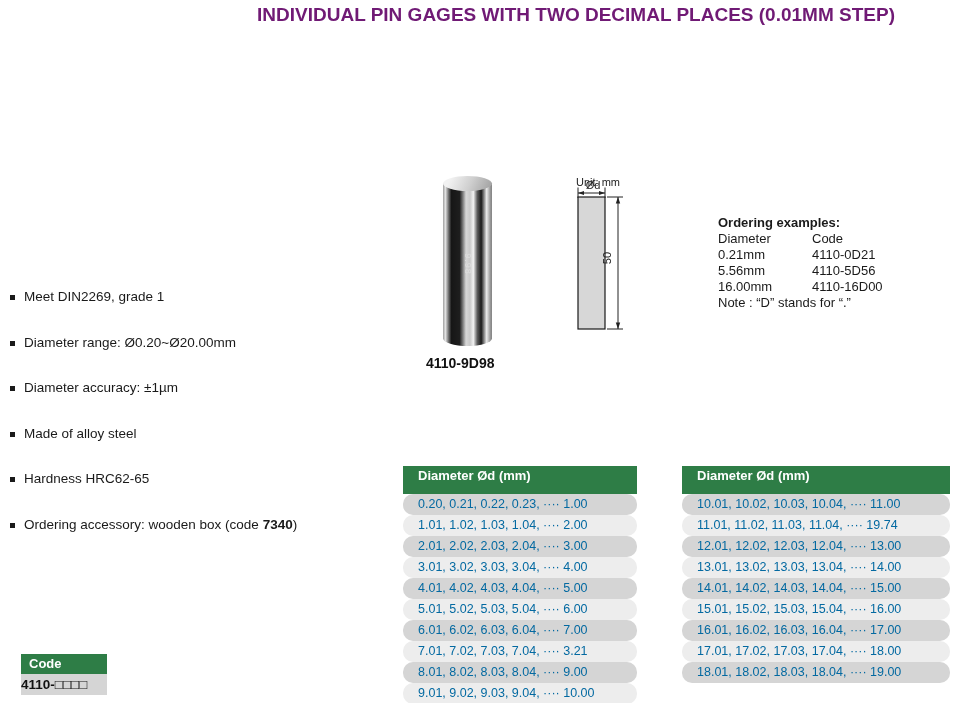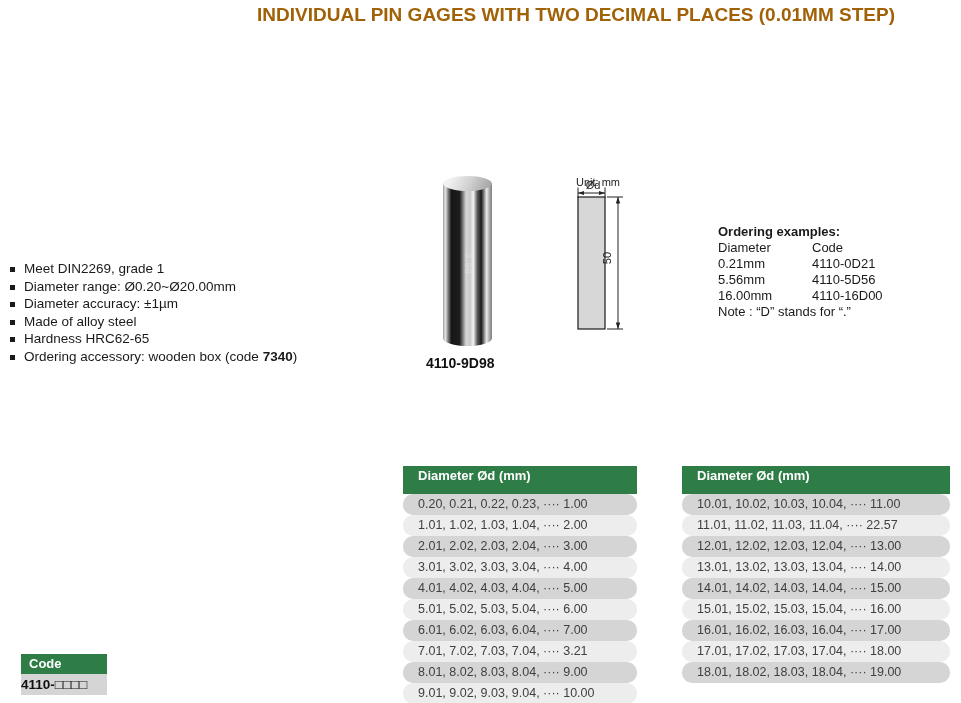--- a/index.html
+++ b/index.html
@@ -8,30 +8,30 @@
     width: 961px; height: 703px;
     position: relative;
     overflow: hidden;
     font-family: "Liberation Sans", "DejaVu Sans", sans-serif;
     color: #1a1a1a;
   }
   .page-title {
     position: absolute; left: 193px; top: 4px; width: 766px;
     text-align: center;
     font-size: 19px; font-weight: bold; letter-spacing: 0px;
-    color: #a16207;
+    color: #701a75;
     white-space: nowrap;
   }
   
   .features {
     position: absolute; left: 8px; top: 260px;
     list-style: none;
     font-size: 13.5px; line-height: 17.6px;
   }
-  .feature { display: flex; align-items: flex-start; }
+  .feature { display: flex; align-items: flex-start; margin-top: 28px; }
   .bullet-sq {
     width: 5px; height: 5px; background: #1a1a1a;
     display: inline-block; margin: 7px 9px 0 2px; flex: 0 0 auto;
   }
   .feature b { font-weight: bold; }
   
   .pin { position: absolute; left: 443px; top: 176px; width: 49px; height: 170px; }
   .pin-body {
     position: absolute; left: 0; top: 7px; width: 49px; height: 163px;
     background: linear-gradient(to right,
@@ -59,39 +59,39 @@
   }
   
   .unit-label {
     position: absolute; left: 576px; top: 176px;
     font-size: 11px; color: #222;
   }
   .drawing-svg { position: absolute; left: 563px; top: 172px; }
   .dim-text { font-family: "Liberation Sans", "DejaVu Sans", sans-serif; font-size: 11px; fill: #222; }
   
   .ordering {
-    position: absolute; left: 718px; top: 224px;
+    position: absolute; left: 718px; top: 215px;
     font-size: 13px; line-height: 16px; color: #1a1a1a;
   }
   .ord-heading { font-weight: bold; }
   .ord-row { display: grid; grid-template-columns: 94px auto; }
   
   .diam-table { position: absolute; top: 466px; }
   .diam-left  { left: 403px; width: 234px; }
   .diam-right { left: 682px; width: 268px; }
   .diam-header {
     height: 28px; line-height: 20px;
     background: var(--header-green, #2e7d46);
     color: #ffffff; font-weight: bold; font-size: 13px;
     padding-left: 15px;
   }
   .diam-row {
     height: 21px; line-height: 21px;
     font-size: 12.5px; padding-left: 15px;
-    color: #404040; white-space: nowrap; border-radius: 10px;
+    color: #0369a1; white-space: nowrap; border-radius: 10px;
   }
   .diam-rows > .diam-row:nth-child(odd)  { background: var(--row-dark, #d5d5d5); }
   .diam-rows > .diam-row:nth-child(even) { background: var(--row-light, #ededed); }
   
   .code-block { position: absolute; left: 21px; top: 654px; width: 86px; }
   .code-header {
     height: 20px; line-height: 20px;
     background: var(--header-green, #2e7d46);
     color: #fff; font-weight: bold; font-size: 13px; padding-left: 8px;
   }
@@ -196,21 +196,21 @@
     <div class="diam-row">7.01, 7.02, 7.03, 7.04, ···· 3.21</div>
     <div class="diam-row">8.01, 8.02, 8.03, 8.04, ···· 9.00</div>
     <div class="diam-row">9.01, 9.02, 9.03, 9.04, ···· 10.00</div>
   </div>
 </div>
 
 <div class="diam-table diam-right">
   <div class="diam-header">Diameter Ød (mm)</div>
   <div class="diam-rows">
     <div class="diam-row">10.01, 10.02, 10.03, 10.04, ···· 11.00</div>
-    <div class="diam-row">11.01, 11.02, 11.03, 11.04, ···· 22.57</div>
+    <div class="diam-row">11.01, 11.02, 11.03, 11.04, ···· 19.74</div>
     <div class="diam-row">12.01, 12.02, 12.03, 12.04, ···· 13.00</div>
     <div class="diam-row">13.01, 13.02, 13.03, 13.04, ···· 14.00</div>
     <div class="diam-row">14.01, 14.02, 14.03, 14.04, ···· 15.00</div>
     <div class="diam-row">15.01, 15.02, 15.03, 15.04, ···· 16.00</div>
     <div class="diam-row">16.01, 16.02, 16.03, 16.04, ···· 17.00</div>
     <div class="diam-row">17.01, 17.02, 17.03, 17.04, ···· 18.00</div>
     <div class="diam-row">18.01, 18.02, 18.03, 18.04, ···· 19.00</div>
   </div>
 </div>
 

